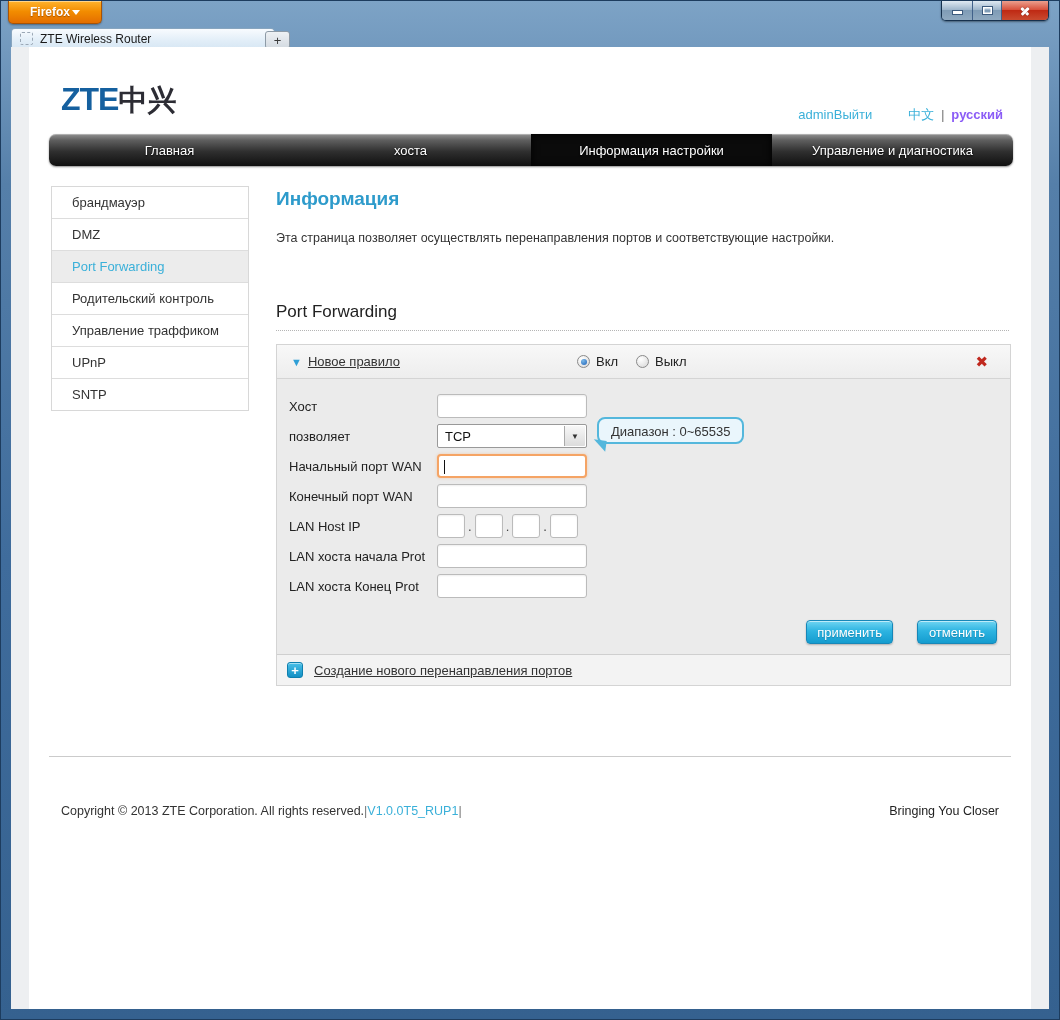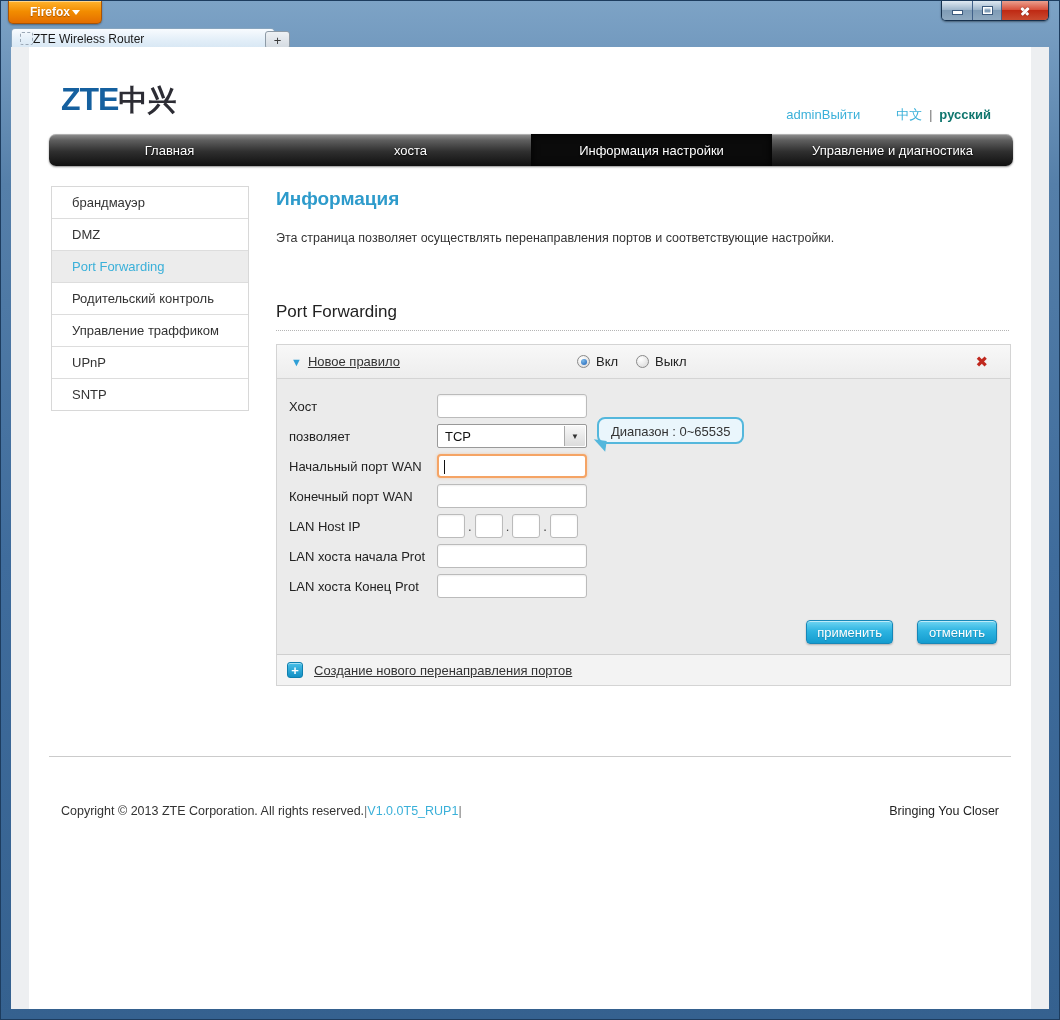--- a/index.html
+++ b/index.html
@@ -30,37 +30,37 @@
   .wbtn.close{width:46px;border-right:none;
     background:linear-gradient(#eb9f8e,#d8523d 45%,#bf2a14 50%,#c94a2f);}
   .glyph-min{width:9px;height:3px;background:#fff;border:1px solid #3c5a7d;margin-top:4px;}
   .glyph-max{width:9px;height:7px;border:1px solid #3c5a7d;box-shadow:inset 0 0 0 1.5px #fff;background:transparent;}
   .glyph-x{position:relative;width:12px;height:12px;}
   .glyph-x::before,.glyph-x::after{content:'';position:absolute;left:1px;top:5px;width:10px;height:2.5px;background:#fff;border-radius:1px;box-shadow:0 0 1px #5e1206;}
   .glyph-x::before{transform:rotate(45deg);} .glyph-x::after{transform:rotate(-45deg);}
   .tab{position:absolute;left:10px;top:27px;width:246px;height:19px;
     background:linear-gradient(#f8fbfe,#e2eef8 60%,#d7e7f4);
     border:1px solid #87a5bf;border-bottom:none;border-radius:4px 4px 0 0;
-    display:flex;align-items:center;padding:0 8px;font-size:12px;color:#1a1a1a;}
+    display:flex;align-items:center;gap:7px;padding:0 8px;font-size:12px;color:#1a1a1a;}
   .favicon{width:11px;height:11px;border:1px dashed #9aa7b5;border-radius:2px;flex:0 0 auto;}
   .newtab{position:absolute;left:264px;top:30px;width:23px;height:16px;
     background:linear-gradient(#eef1f4,#d3dae1);border:1px solid #8d9aa6;border-radius:3px;
     display:flex;align-items:center;justify-content:center;font-size:13px;color:#3a3a3a;line-height:1;}
   .viewport{position:absolute;top:46px;left:10px;right:10px;bottom:10px;background:#edeff1;overflow:hidden;}
   .page{position:absolute;top:0;bottom:0;left:18px;right:18px;background:#fff;}
 
   
   .logo{position:absolute;left:32px;top:34px;font-weight:bold;letter-spacing:-1px;white-space:nowrap;}
   .logo .zte{color:#15609f;font-size:32px;}
   .logo .cjk{color:#2c2c34;font-size:29px;letter-spacing:0;}
-  .hdr-links{position:absolute;top:59px;right:40px;font-size:13px;display:flex;align-items:baseline;white-space:nowrap;text-align:right;}
+  .hdr-links{position:absolute;top:59px;right:28px;font-size:13px;display:flex;align-items:baseline;white-space:nowrap;text-align:right;}
   .acct{color:#3ab0d9;}
   .lang-zh{color:#3ab0d9;margin-left:36px;}
   .lang-sep{color:#666;margin:0 7px;font-size:12px;}
-  .lang-ru{color:#0f766e;font-weight:bold;}
+  .lang-ru{color:#8b5cf6;font-weight:bold;}
 
   .nav{position:absolute;left:20px;top:87px;width:964px;height:32px;border-radius:7px;
     background:linear-gradient(#929292 0%,#5e5e5e 20%,#2f2f2f 55%,#101010 100%);
     box-shadow:0 1px 2px rgba(0,0,0,.45),inset 0 1px 0 rgba(255,255,255,.3);
     display:flex;overflow:hidden;}
   .nav-tab{flex:1;display:flex;align-items:center;justify-content:center;
     color:#fff;font-size:13px;text-shadow:0 1px 2px #000;cursor:default;}
   .nav-tab.active{background:#0b0b0b;box-shadow:inset 0 0 8px #000;}
 
   .sidebar{position:absolute;left:22px;top:139px;width:196px;border:1px solid #d8d8d8;background:#fff;}

